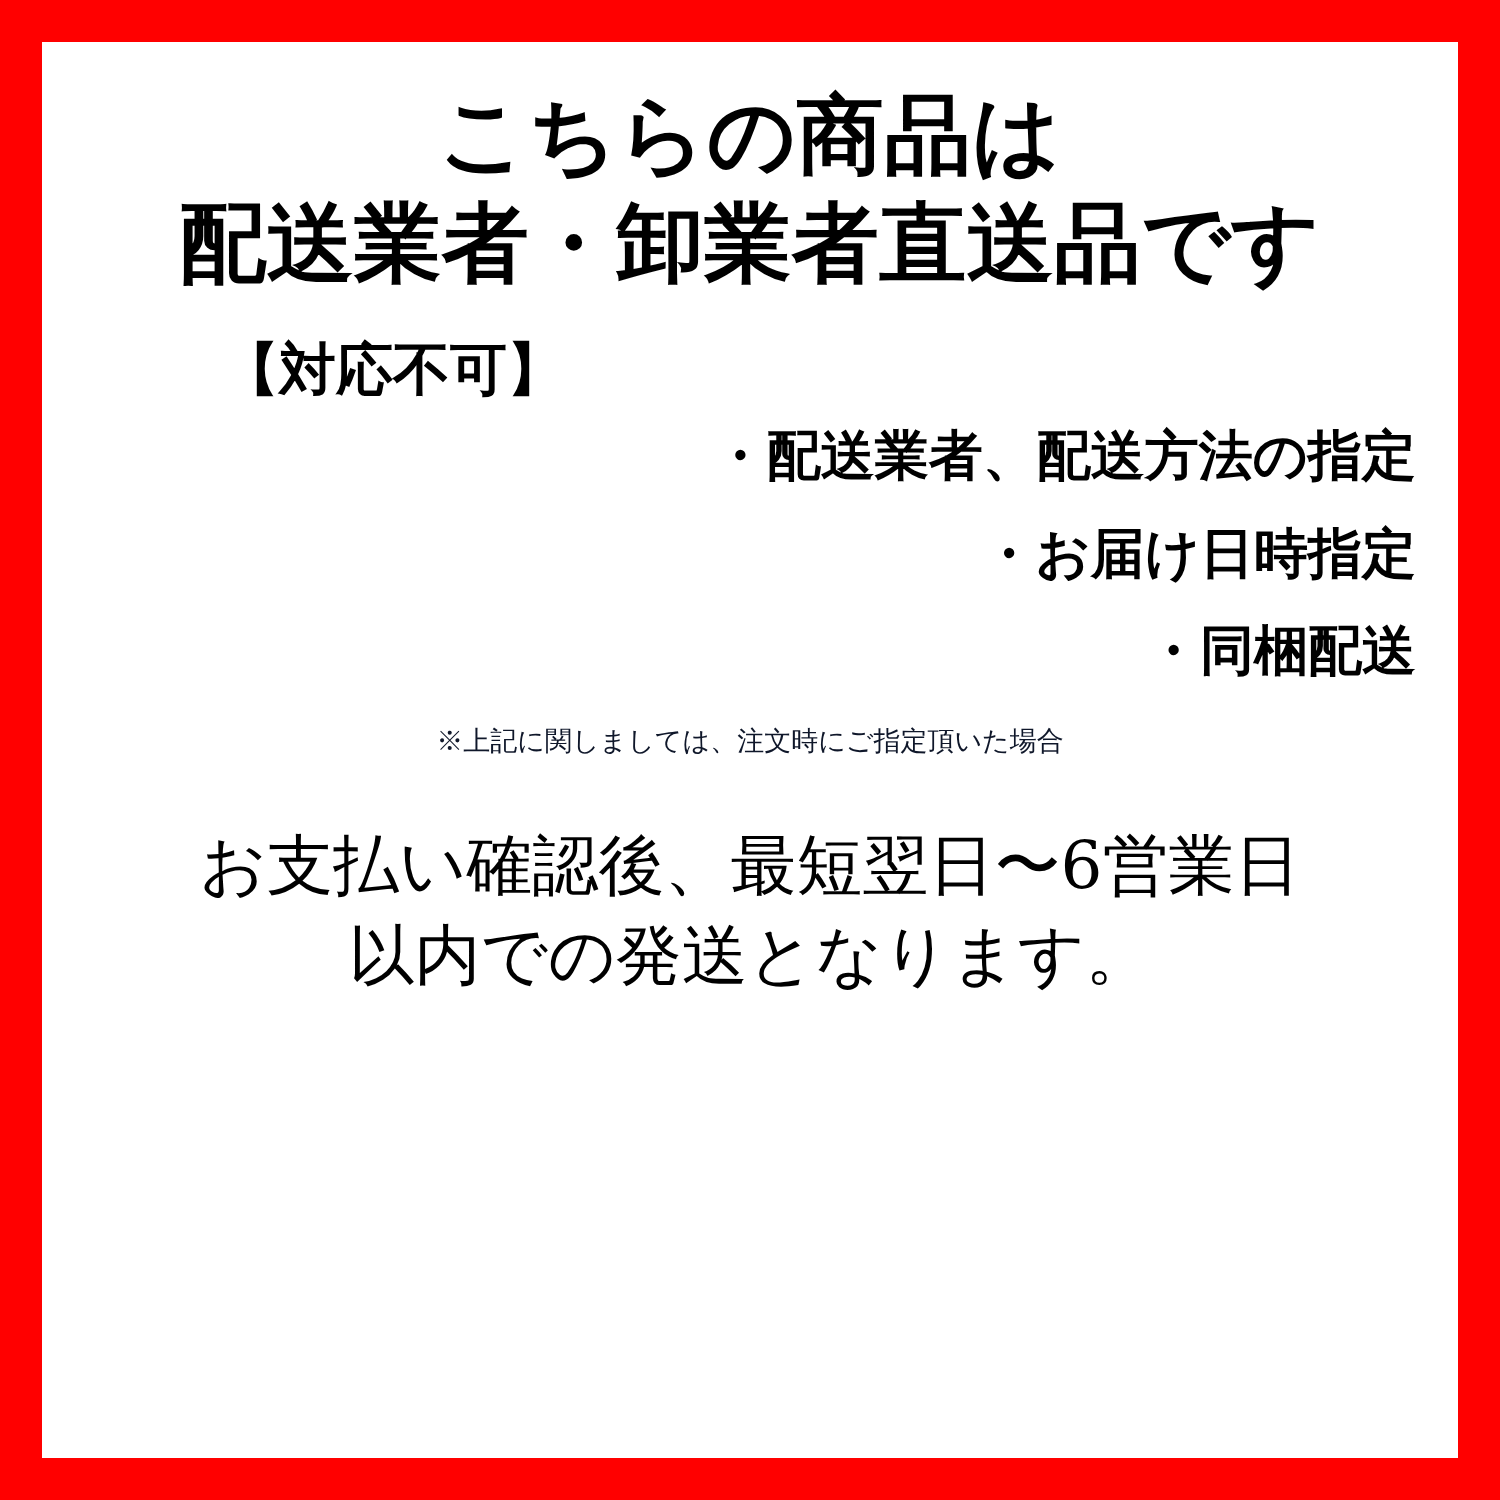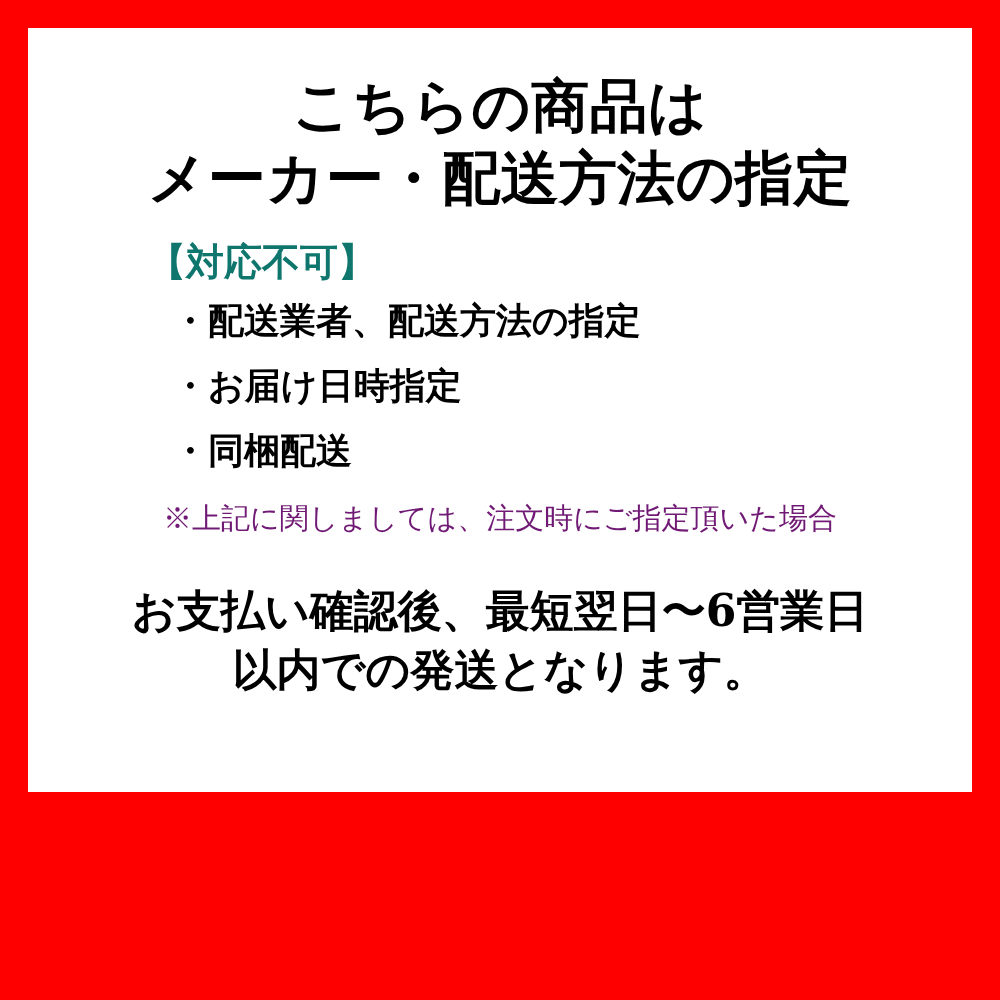--- a/index.html
+++ b/index.html
@@ -11,27 +11,27 @@
     height: 1000px;
     background: #ff0000;
     font-family: "DejaVu Serif", "Liberation Serif", serif;
     overflow: hidden;
   }
   .notice-card {
     position: absolute;
     left: 28px;
     top: 28px;
     width: 944px;
-    height: 764px;
+    height: 944px;
     background: #ffffff;
     box-sizing: border-box;
     display: flex;
     flex-direction: column;
     align-items: center;
-    padding: 44px 28px 28px 28px;
+    padding: 28px 28px 28px 28px;
   }
   .headline {
     text-align: center;
     font-weight: bold;
     color: #000000;
     letter-spacing: 0.02em;
   }
   .headline-line1 {
     font-size: 58px;
     line-height: 1.18;
@@ -43,69 +43,70 @@
   }
   .section {
     width: 100%;
     margin-top: 26px;
     padding-left: 92px;
     box-sizing: border-box;
   }
   .section-title {
     font-size: 38px;
     font-weight: bold;
-    color: #0f766e;
+    color: #000000;
     line-height: 1.2;
   }
   .bullet-list {
     list-style: none;
     margin: 14px 0 0 0;
     padding: 0;
   }
   .bullet-item {
     font-size: 36px;
     font-weight: bold;
     color: #000000;
     line-height: 1.25;
     margin-bottom: 20px;
     padding-left: 24px;
     white-space: nowrap;
+    text-align: right;
   }
   .note {
     width: 100%;
     margin-top: 4px;
     text-align: center;
-    font-size: 29px;
-    color: #701a75;
+    font-size: 18px;
+    color: #0f172a;
     line-height: 1.5;
   }
   .note-line {
     display: block;
   }
   .footer {
     width: 100%;
     margin-top: 40px;
     text-align: center;
     font-size: 44px;
-    font-weight: bold;
+    font-weight: normal;
     color: #000000;
     line-height: 1.35;
   }
   .footer-line {
     display: block;
   }
 </style>
 </head>
 <body>
 
 <div class="notice-card">
 
   <div class="headline">
     <div class="headline-line1">こちらの商品は</div>
-    <div class="headline-line2">メーカー・配送方法の指定</div>
+    <div class="headline-line2">配送業者・卸業者直送品です</div>
   </div>
 
   <div class="section">
     <div class="section-title">【対応不可】</div>
     <ul class="bullet-list">
       <li class="bullet-item">・配送業者、配送方法の指定</li>
       <li class="bullet-item">・お届け日時指定</li>
       <li class="bullet-item">・同梱配送</li>
     </ul>
   </div>

